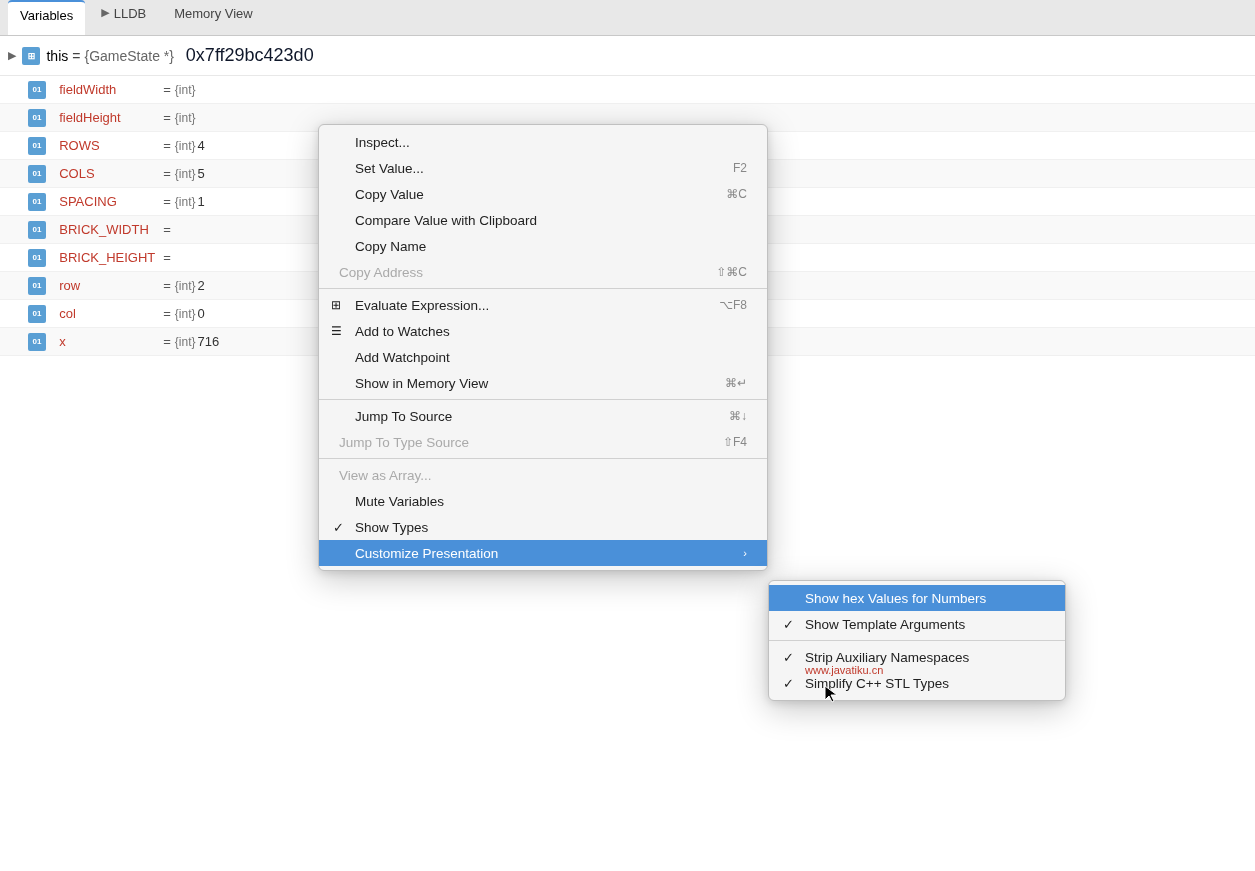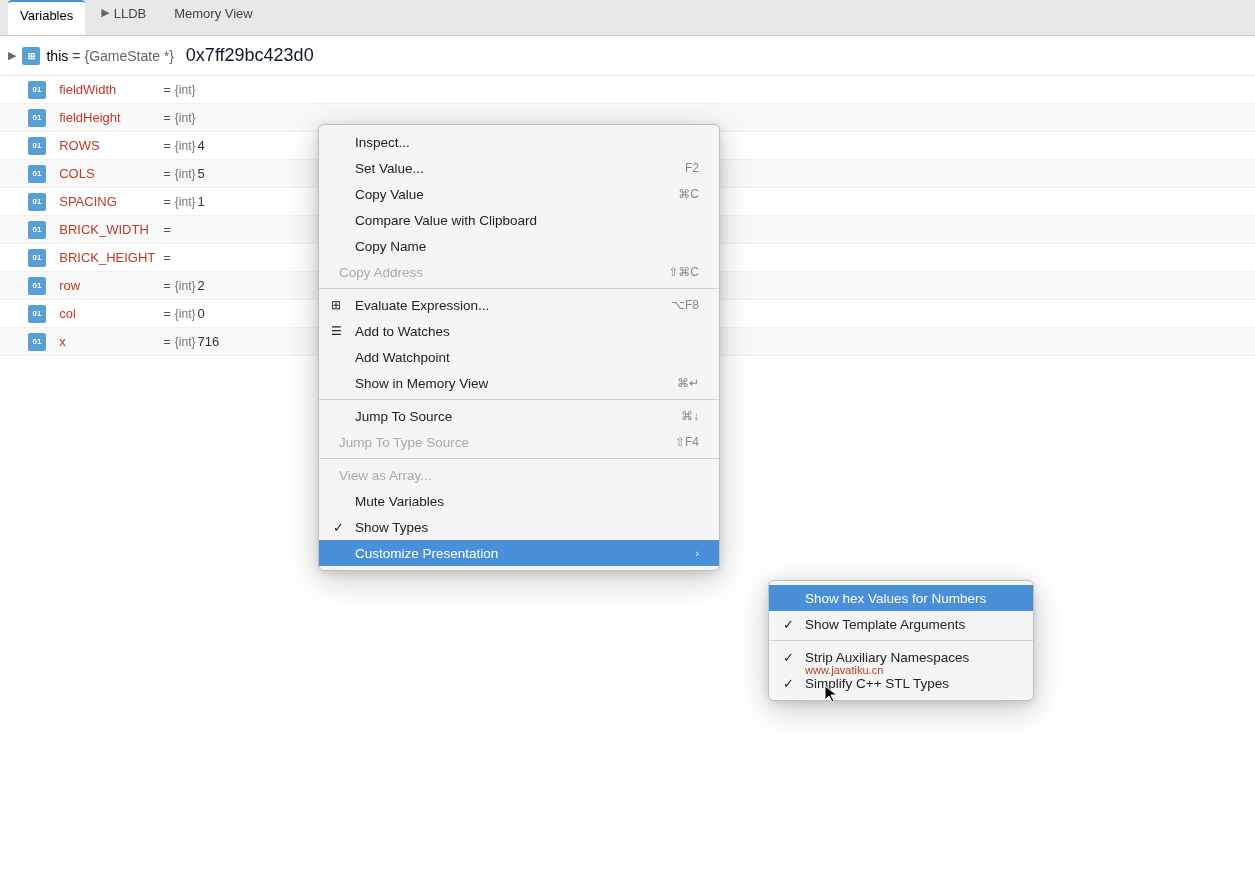--- a/index.html
+++ b/index.html
@@ -127,21 +127,21 @@
       color: #333;
       font-size: 13px;
       margin-left: 2px;
     }
 
     
     .context-menu {
       position: absolute;
       top: 88px;
       left: 318px;
-      width: 402px;
+      width: 450px;
       background: #f5f5f5;
       border: 1px solid #c0c0c0;
       border-radius: 6px;
       box-shadow: 0 8px 32px rgba(0,0,0,0.22), 0 2px 8px rgba(0,0,0,0.12);
       z-index: 100;
       padding: 4px 0;
     }
     .menu-item {
       display: flex;
       align-items: center;
@@ -184,21 +184,21 @@
       height: 1px;
       background: #d0d0d0;
       margin: 3px 0;
     }
 
     
     .submenu {
       position: absolute;
       top: 544px;
       left: 768px;
-      width: 266px;
+      width: 298px;
       background: #f5f5f5;
       border: 1px solid #c0c0c0;
       border-radius: 6px;
       box-shadow: 0 8px 32px rgba(0,0,0,0.22), 0 2px 8px rgba(0,0,0,0.12);
       z-index: 200;
       padding: 4px 0;
     }
     .submenu-item {
       display: flex;
       align-items: center;

